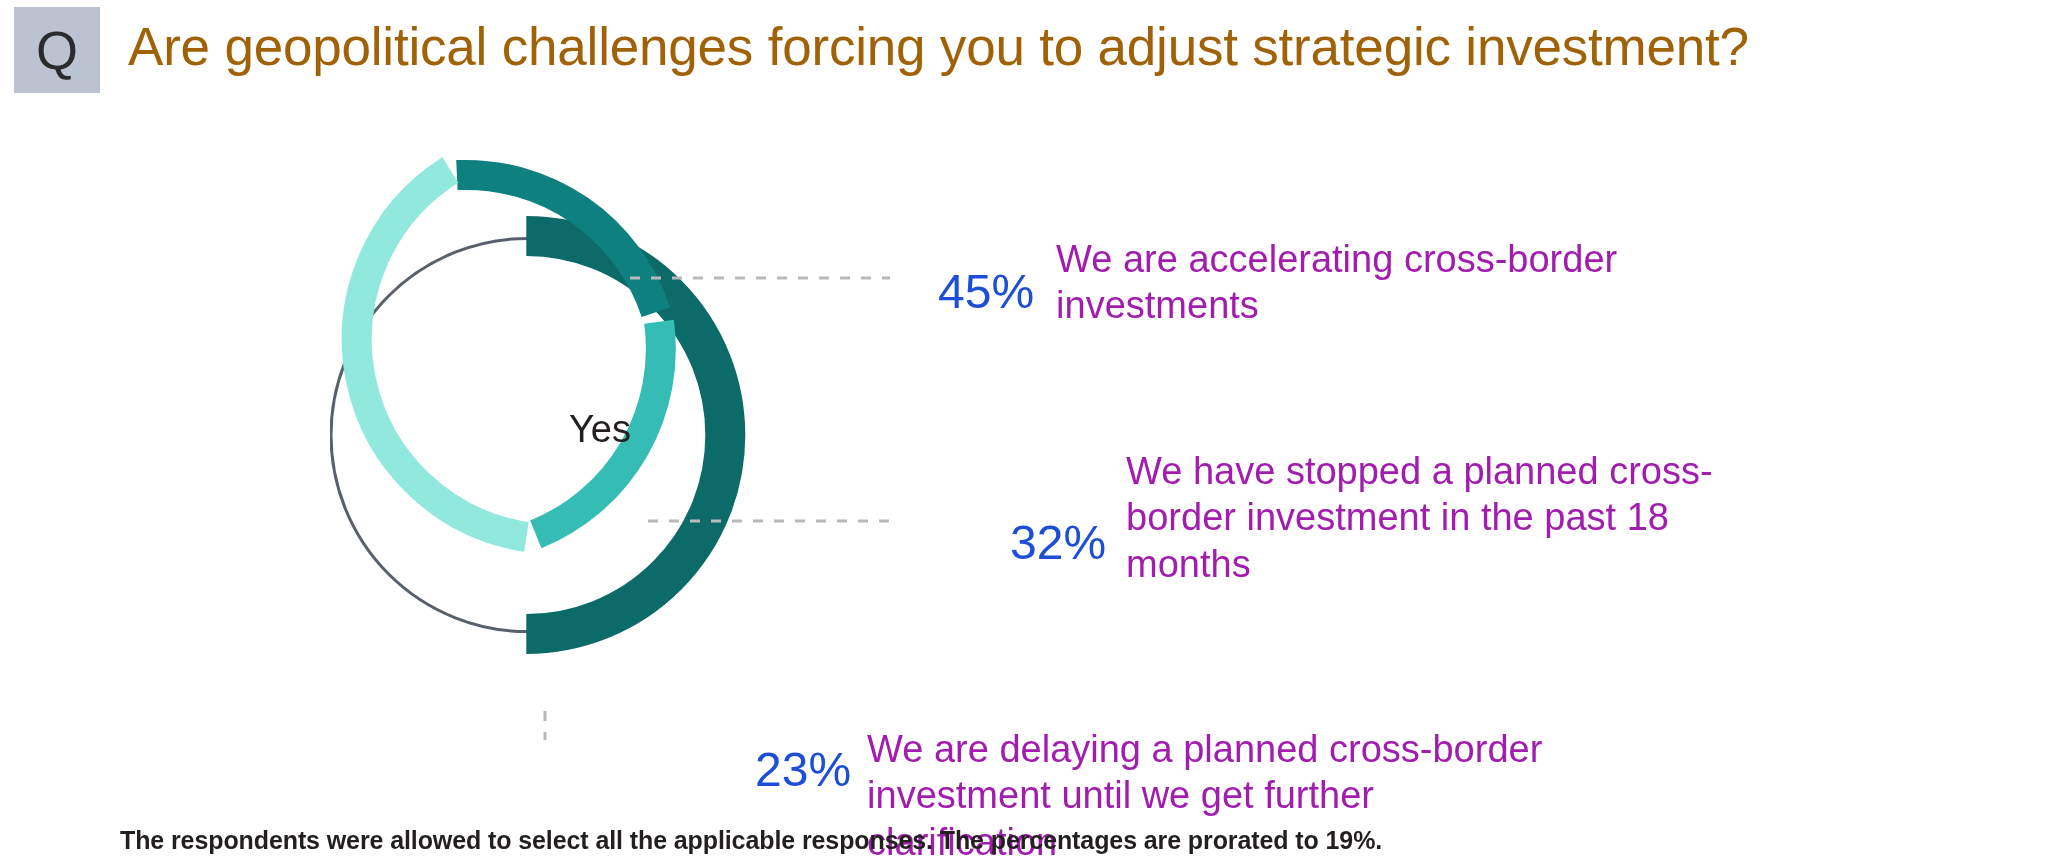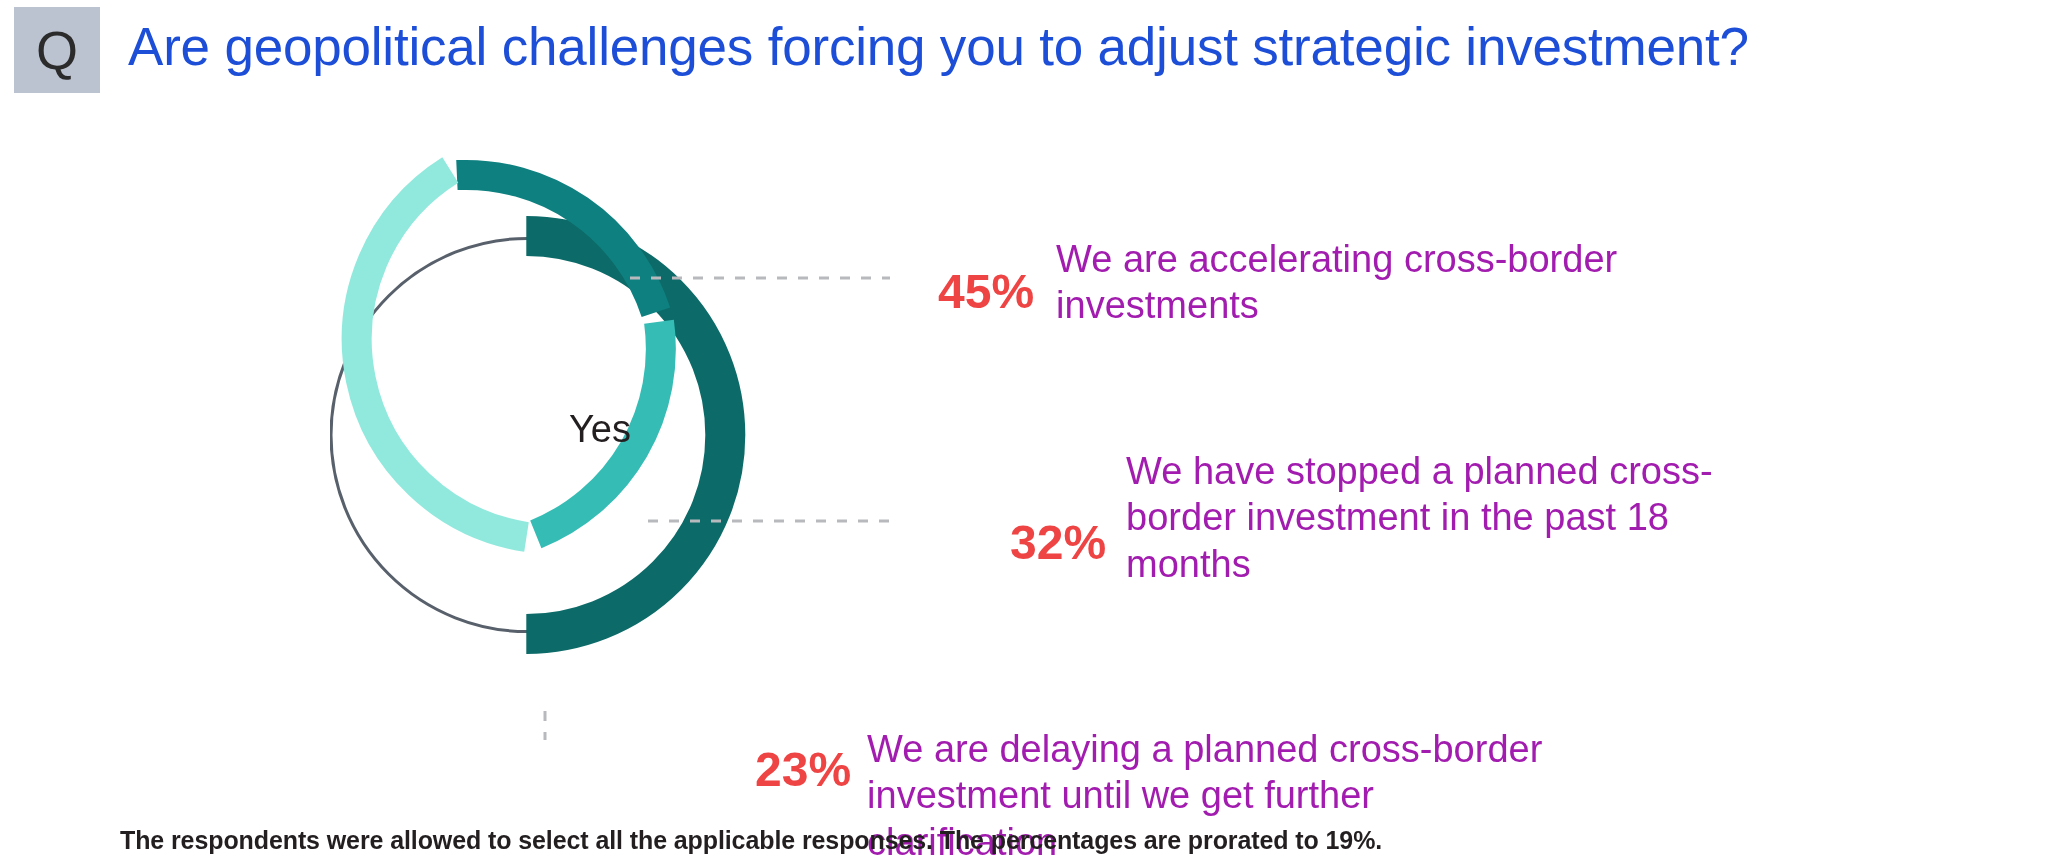--- a/index.html
+++ b/index.html
@@ -42,21 +42,21 @@
     line-height: 1;
     font-family: "Liberation Sans", "DejaVu Sans", sans-serif;
   }
   #page-title {
     position: absolute;
     left: 128px;
     top: 14px;
     font-size: 53px;
     font-weight: 400;
     letter-spacing: -0.2px;
-    color: #1d4ed8;
+    color: #a16207;
     white-space: nowrap;
     line-height: 1.25;
   }
 
   
   #chart-wrap {
     position: absolute;
     left: 0;
     top: 0;
     width: 2048px;
@@ -94,23 +94,23 @@
   }
 
   
   .callout {
     position: absolute;
     display: flex;
     align-items: baseline;
   }
   .callout-pct {
     font-size: 48px;
-    color: #ef4444;
+    color: #1d4ed8;
     white-space: nowrap;
-    font-weight: 700;
+    font-weight: 400;
   }
   .callout-text {
     font-size: 38px;
     line-height: 1.22;
     color: #a21caf;
     font-weight: 400;
   }
 
   #callout-1 {
     left: 938px;

